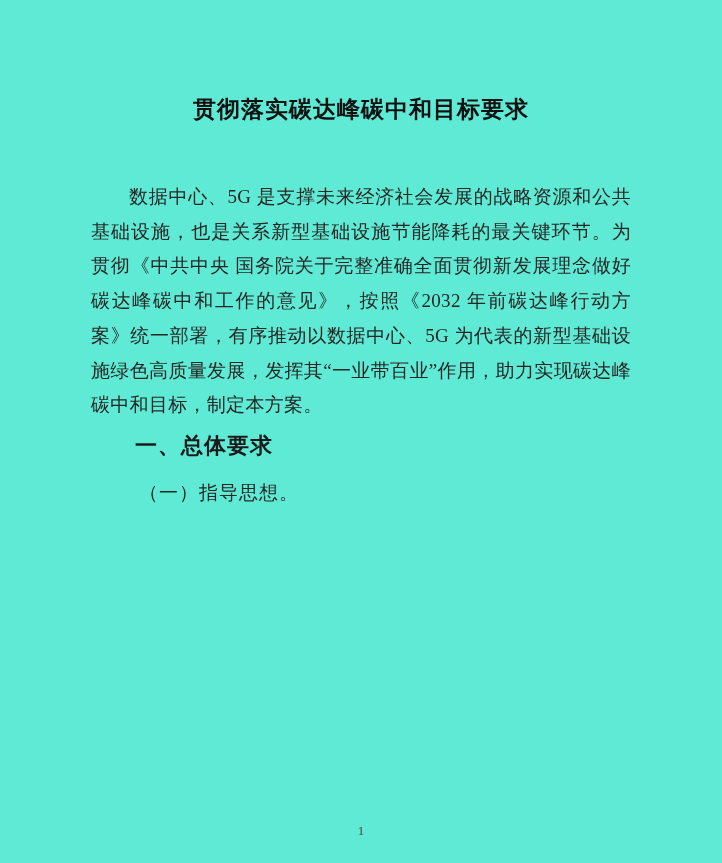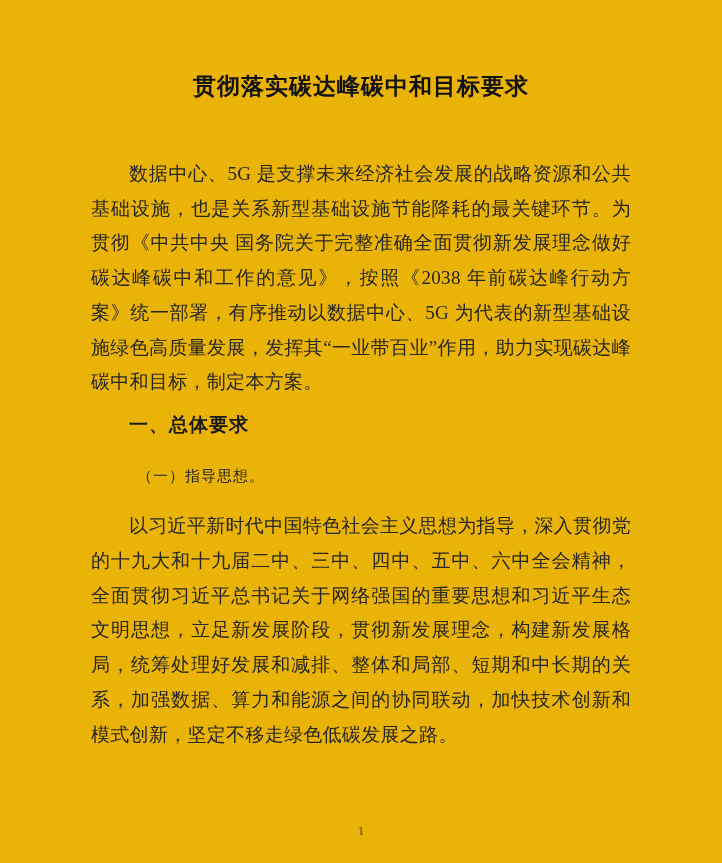--- a/index.html
+++ b/index.html
@@ -10,22 +10,22 @@
     width: 722px;
     height: 863px;
     background: #ffffff;
     overflow: hidden;
   }
   .page {
     position: relative;
     width: 722px;
     height: 863px;
     box-sizing: border-box;
-    background: #eab308;
-    padding: 67px 91px 0 91px;
+    background: #5eead4;
+    padding: 90px 91px 0 91px;
     font-family: "Liberation Serif", "DejaVu Serif", serif;
     color: #262626;
   }
   .doc-title {
     margin: 0;
     font-size: 23px;
     line-height: 40px;
     font-weight: 700;
     text-align: center;
     color: #111111;
@@ -41,31 +41,31 @@
     margin: 0;
     font-size: 19px;
     line-height: 34.7px;
     text-align: justify;
     text-indent: 2em;
     letter-spacing: 0.3px;
     color: #262626;
   }
   h2.section-heading {
     margin: 8px 0 0 0;
-    font-size: 19px;
+    font-size: 22px;
     line-height: 34.7px;
     font-weight: 700;
     text-indent: 2em;
     letter-spacing: 1px;
-    font-family: Liberation Serif, serif;
+    font-family: Liberation Mono, monospace;
     color: #1a1a1a;
   }
   p.subsection-heading {
-    margin: 16px;
-    font-size: 15px;
+    margin: 10px;
+    font-size: 19px;
     line-height: 34.7px;
     text-indent: 2em;
     letter-spacing: 1px;
     color: #262626;
   }
   .page-number {
     position: absolute;
     bottom: 24px;
     left: 0;
     width: 100%;
@@ -78,24 +78,23 @@
 </head>
 <body>
 
 <div class="page">
 
   <h1 class="doc-title">
     <span class="title-line">贯彻落实碳达峰碳中和目标要求</span>
   </h1>
 
   <div class="body-flow">
-    <p class="body-para">数据中心、5G 是支撑未来经济社会发展的战略资源和公共基础设施，也是关系新型基础设施节能降耗的最关键环节。为贯彻《中共中央 国务院关于完整准确全面贯彻新发展理念做好碳达峰碳中和工作的意见》，按照《2038 年前碳达峰行动方案》统一部署，有序推动以数据中心、5G 为代表的新型基础设施绿色高质量发展，发挥其“一业带百业”作用，助力实现碳达峰碳中和目标，制定本方案。</p>
+    <p class="body-para">数据中心、5G 是支撑未来经济社会发展的战略资源和公共基础设施，也是关系新型基础设施节能降耗的最关键环节。为贯彻《中共中央 国务院关于完整准确全面贯彻新发展理念做好碳达峰碳中和工作的意见》，按照《2032 年前碳达峰行动方案》统一部署，有序推动以数据中心、5G 为代表的新型基础设施绿色高质量发展，发挥其“一业带百业”作用，助力实现碳达峰碳中和目标，制定本方案。</p>
 
     <h2 class="section-heading">一、总体要求</h2>
 
     <p class="subsection-heading">（一）指导思想。</p>
 
-    <p class="body-para">以习近平新时代中国特色社会主义思想为指导，深入贯彻党的十九大和十九届二中、三中、四中、五中、六中全会精神，全面贯彻习近平总书记关于网络强国的重要思想和习近平生态文明思想，立足新发展阶段，贯彻新发展理念，构建新发展格局，统筹处理好发展和减排、整体和局部、短期和中长期的关系，加强数据、算力和能源之间的协同联动，加快技术创新和模式创新，坚定不移走绿色低碳发展之路。</p>
   </div>
 
   <div class="page-number">1</div>
 
 </div>
 
 </body></html>

